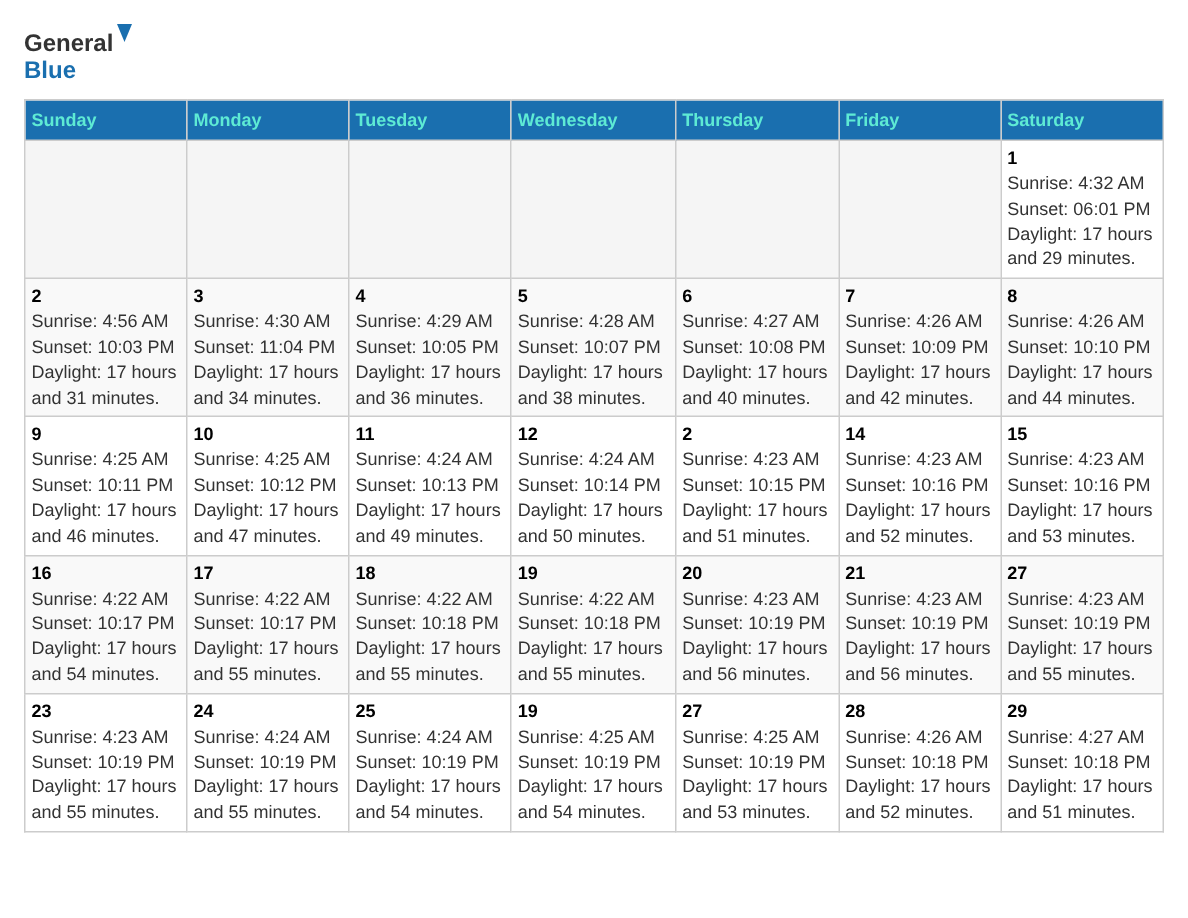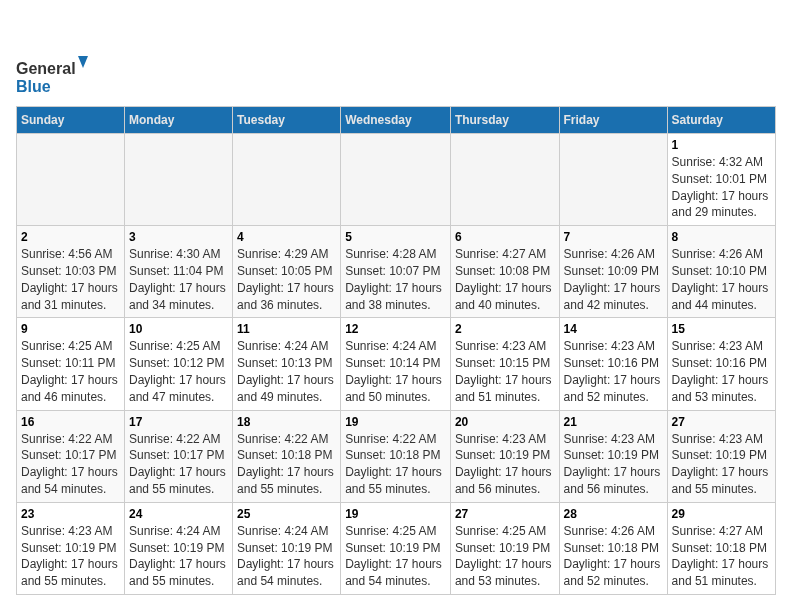--- a/index.html
+++ b/index.html
@@ -8,21 +8,20 @@
       background: #fff;
       width: 792px;
       min-height: 612px;
       padding: 16px;
     }
     .header {
       display: flex;
       justify-content: space-between;
       align-items: flex-start;
       margin-bottom: 10px;
-      margin-top: 40px;
     }
     .logo {
       display: flex;
       align-items: center;
       gap: 4px;
     }
     .title-block {
       text-align: right;
     }
     .title-block h1 {
@@ -35,21 +34,21 @@
       color: #555;
       font-weight: normal;
     }
     table {
       width: 100%;
       border-collapse: collapse;
       font-size: 10px;
     }
     thead tr th {
       background-color: #1a6faf;
-      color: #e5e5e5;
+      color: #5eead4;
       padding: 6px 4px;
       text-align: left;
       font-size: 12px;
       font-weight: bold;
       border: 1px solid #ccc;
     }
     tbody tr td {
       border: 1px solid #ccc;
       vertical-align: top;
       padding: 4px;
@@ -110,21 +109,21 @@
   <tbody id="calendar-body">
   <tr>
         <td class="empty"></td>
         <td class="empty"></td>
         <td class="empty"></td>
         <td class="empty"></td>
         <td class="empty"></td>
         <td class="empty"></td>
         <td>
           <span class="day-number">1</span>
-          <div class="day-info"><span>Sunrise: 4:32 AM</span><br><span>Sunset: 10:01 PM</span><br><span>Daylight: 17 hours and 29 minutes.</span></div>
+          <div class="day-info"><span>Sunrise: 4:32 AM</span><br><span>Sunset: 06:01 PM</span><br><span>Daylight: 17 hours and 29 minutes.</span></div>
         </td>
       </tr>
       <tr>
         <td>
           <span class="day-number">2</span>
           <div class="day-info"><span>Sunrise: 4:56 AM</span><br><span>Sunset: 10:03 PM</span><br><span>Daylight: 17 hours and 31 minutes.</span></div>
         </td>
         <td>
           <span class="day-number">3</span>
           <div class="day-info"><span>Sunrise: 4:30 AM</span><br><span>Sunset: 11:04 PM</span><br><span>Daylight: 17 hours and 34 minutes.</span></div>

